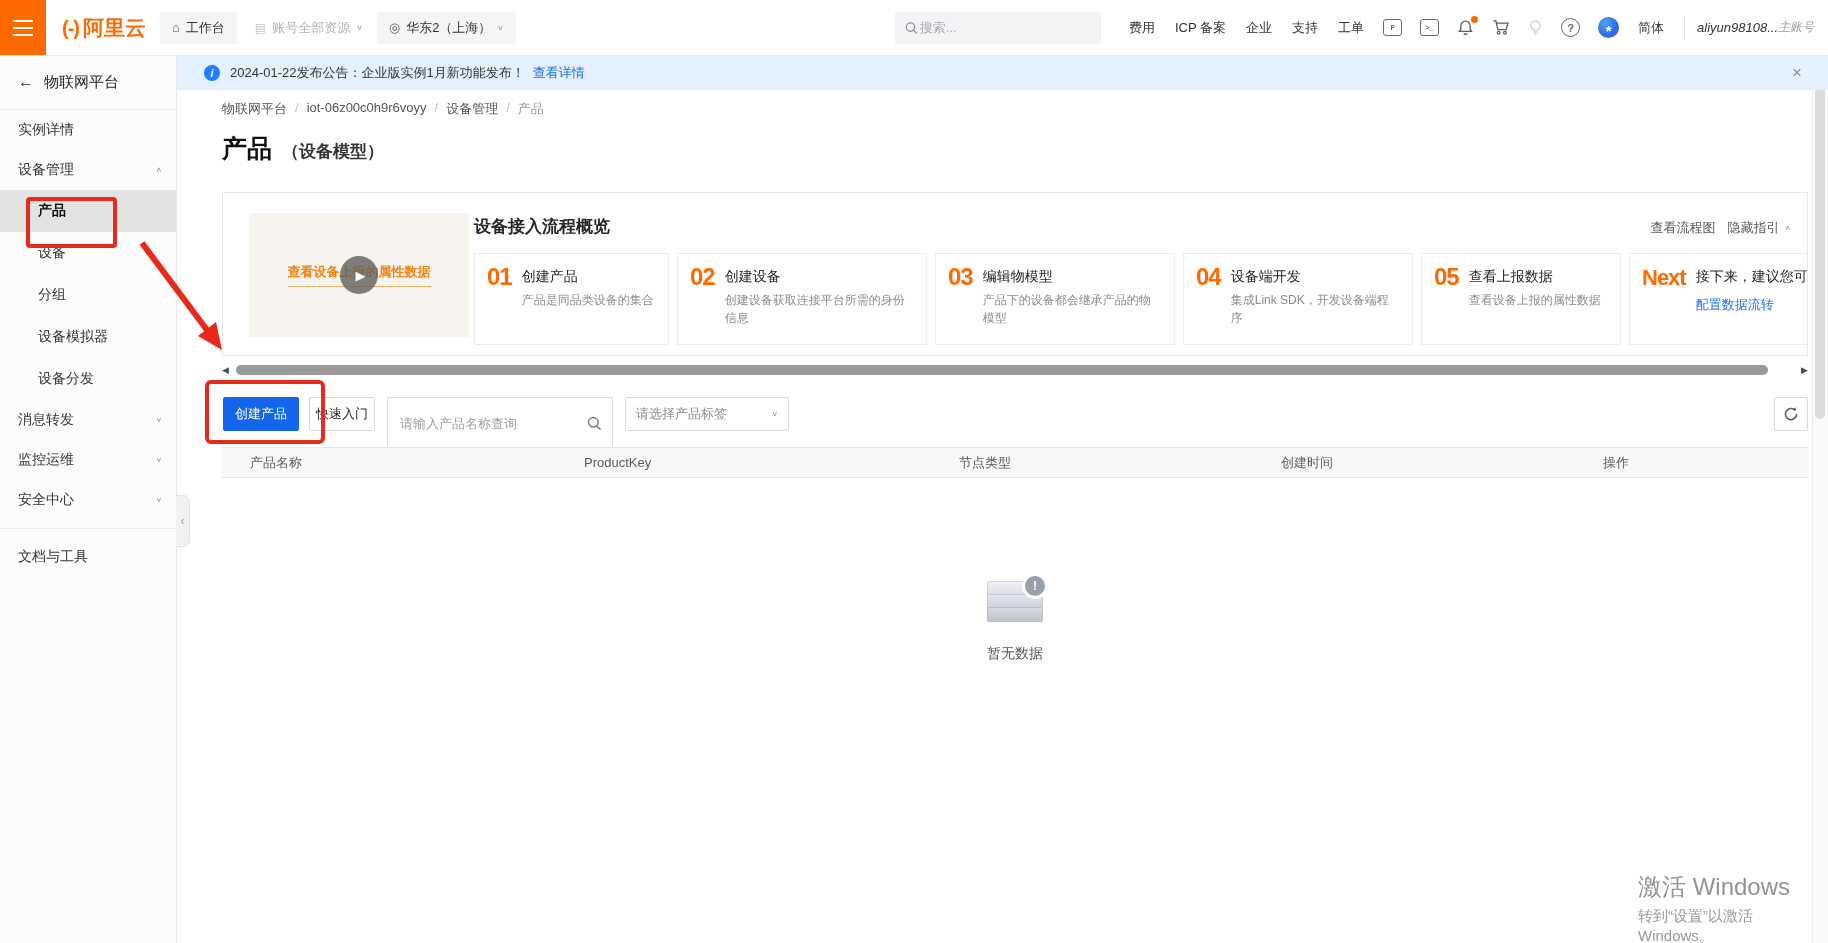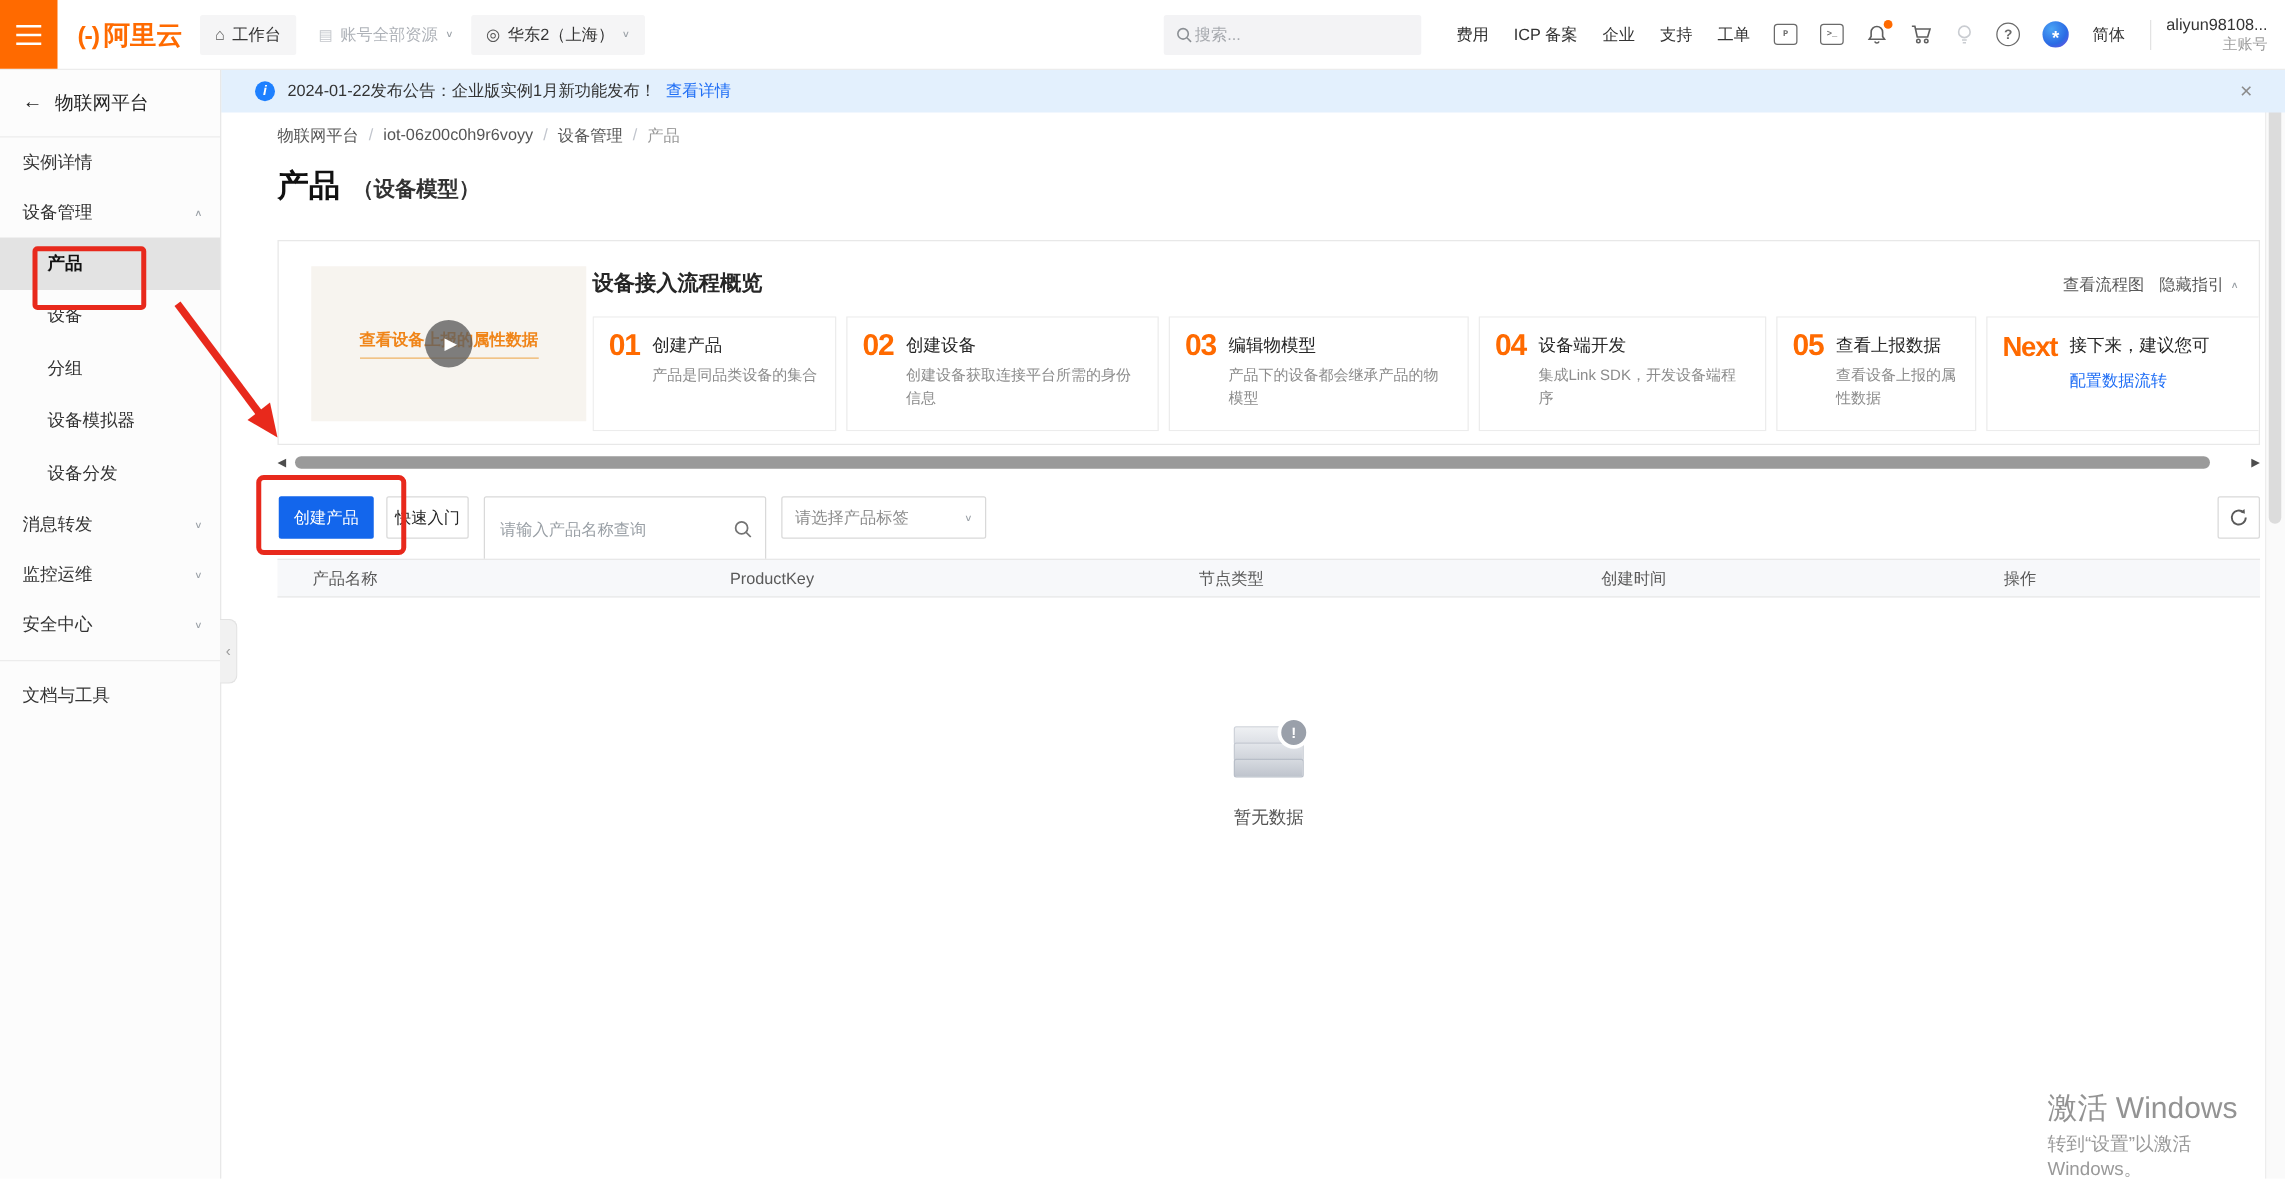--- a/index.html
+++ b/index.html
@@ -34,21 +34,21 @@
   .sq-ico{width:17px;height:15px;border:1.5px solid #6a6a6a;border-radius:3px;font-size:7px;
     display:flex;align-items:center;justify-content:center;color:#6a6a6a;font-weight:700;
     font-family:"Liberation Mono","DejaVu Sans Mono",monospace;}
   .dot{position:absolute;top:-3px;right:-4px;width:7px;height:7px;border-radius:50%;background:#ff6a00;}
   .help-ico{width:17px;height:17px;border:1.5px solid #6a6a6a;border-radius:50%;font-size:11px;
     display:flex;align-items:center;justify-content:center;color:#6a6a6a;font-weight:700;}
   .ding{width:21px;height:21px;border-radius:50%;background:radial-gradient(circle at 35% 30%,#4aa4f5,#2b6be4 60%,#7a4ae0);
     display:flex;align-items:center;justify-content:center;color:#fff;font-size:15px;font-weight:700;line-height:10px;padding-top:6px;box-sizing:border-box;}
   .tb-lang{font-size:13px;color:#333;margin:0 8px 0 10px;cursor:pointer;}
   .tb-div{width:1px;height:24px;background:#e3e3e3;margin:0 12px;}
-  .account{display:flex;flex-direction:column;align-items:flex-end;margin-right:14px;cursor:pointer;}
+  .account{display:flex;align-items:flex-start;margin-right:14px;cursor:pointer;font-style:italic;}
   .account .acc-name{font-size:13px;color:#333;line-height:16px;}
   .account .acc-type{font-size:12px;color:#9b9b9b;line-height:15px;}
 
   
   .banner{position:absolute;left:176px;top:55px;width:1652px;height:35px;background:#e3f0fd;
     display:flex;align-items:center;padding:0 0 0 28px;box-sizing:border-box;z-index:5;}
   .info-ico{width:16px;height:16px;border-radius:50%;background:#1e80ff;color:#fff;font-size:11px;
     font-weight:700;display:flex;align-items:center;justify-content:center;font-style:italic;flex:0 0 16px;}
   .banner-text{font-size:13px;color:#333;margin-left:10px;}
   .banner-link{font-size:13px;color:#1f6ef5;margin-left:8px;cursor:pointer;}
@@ -91,21 +91,21 @@
   .play-btn span{color:#fff;font-size:13px;margin-left:3px;}
   .guide-title{position:absolute;left:251px;top:22px;font-size:17px;font-weight:700;color:#262626;}
   .guide-links{position:absolute;right:16px;top:26px;display:flex;align-items:center;gap:12px;font-size:13px;color:#595959;}
   .guide-links .glink{cursor:pointer;display:flex;align-items:center;gap:5px;}
   .steps-row{position:absolute;left:251px;top:60px;right:0;height:92px;display:flex;gap:8px;overflow:hidden;}
   .step-card{border:1px solid #ececec;box-sizing:border-box;padding:11px 12px;display:flex;gap:10px;flex:0 0 auto;background:#fff;}
   .step-num{font-size:24px;font-weight:800;color:#ff6a00;line-height:24px;letter-spacing:-1px;}
   .step-col{display:flex;flex-direction:column;}
   .step-title{font-size:14px;color:#262626;line-height:20px;margin-top:1px;}
   .step-desc{font-size:12px;color:#8c8c8c;line-height:18px;margin-top:5px;}
-  .w1{width:195px;} .w2{width:250px;} .w3{width:240px;} .w4{width:230px;} .w5{width:160px;}
+  .w1{width:195px;} .w2{width:250px;} .w3{width:240px;} .w4{width:230px;} .w5{width:200px;}
   .wnext{width:300px;}
   .next-num{font-size:22px;font-weight:800;color:#ff6a00;line-height:26px;}
   .next-link{font-size:13px;color:#1f6ef5;margin-top:10px;cursor:pointer;}
 
   
   .hscroll{position:absolute;left:222px;top:363px;width:1586px;height:14px;display:flex;align-items:center;}
   .hs-arrow{font-size:9px;color:#4d4d4d;cursor:pointer;flex:0 0 auto;}
   .hs-track{flex:1;height:10px;margin:0 7px;position:relative;}
   .hs-thumb{position:absolute;left:0;top:0;height:10px;width:calc(100% - 26px);background:#9a9a9a;border-radius:5px;cursor:pointer;}
 

